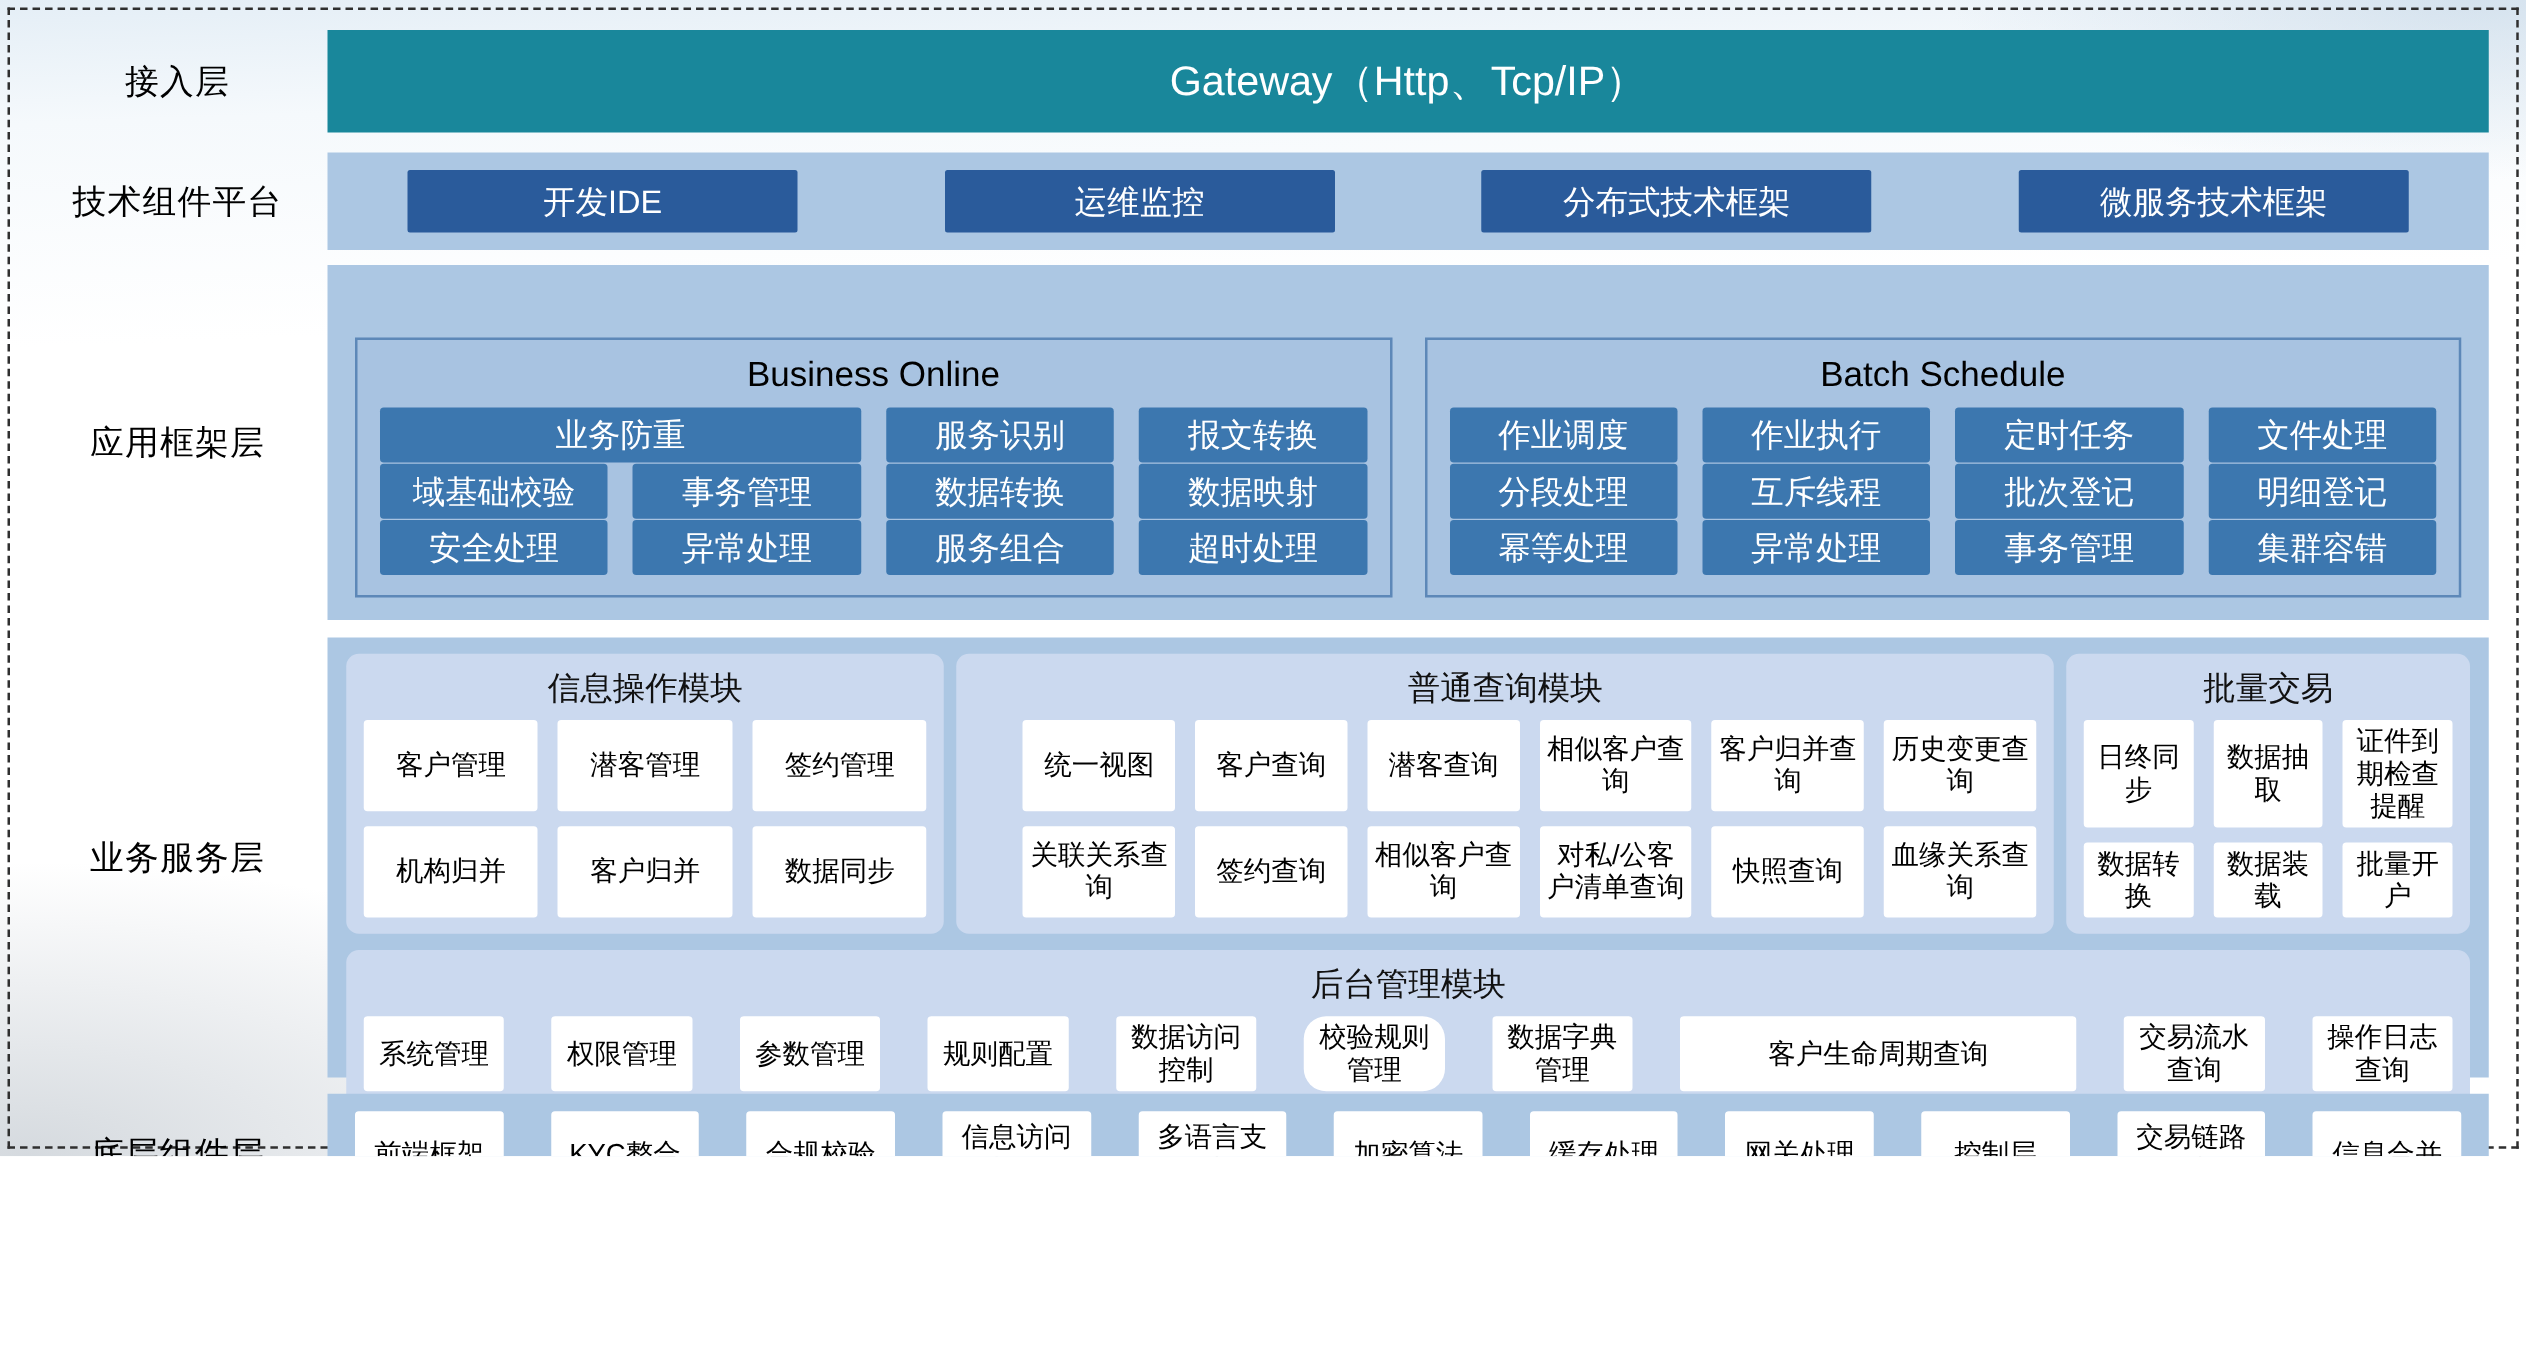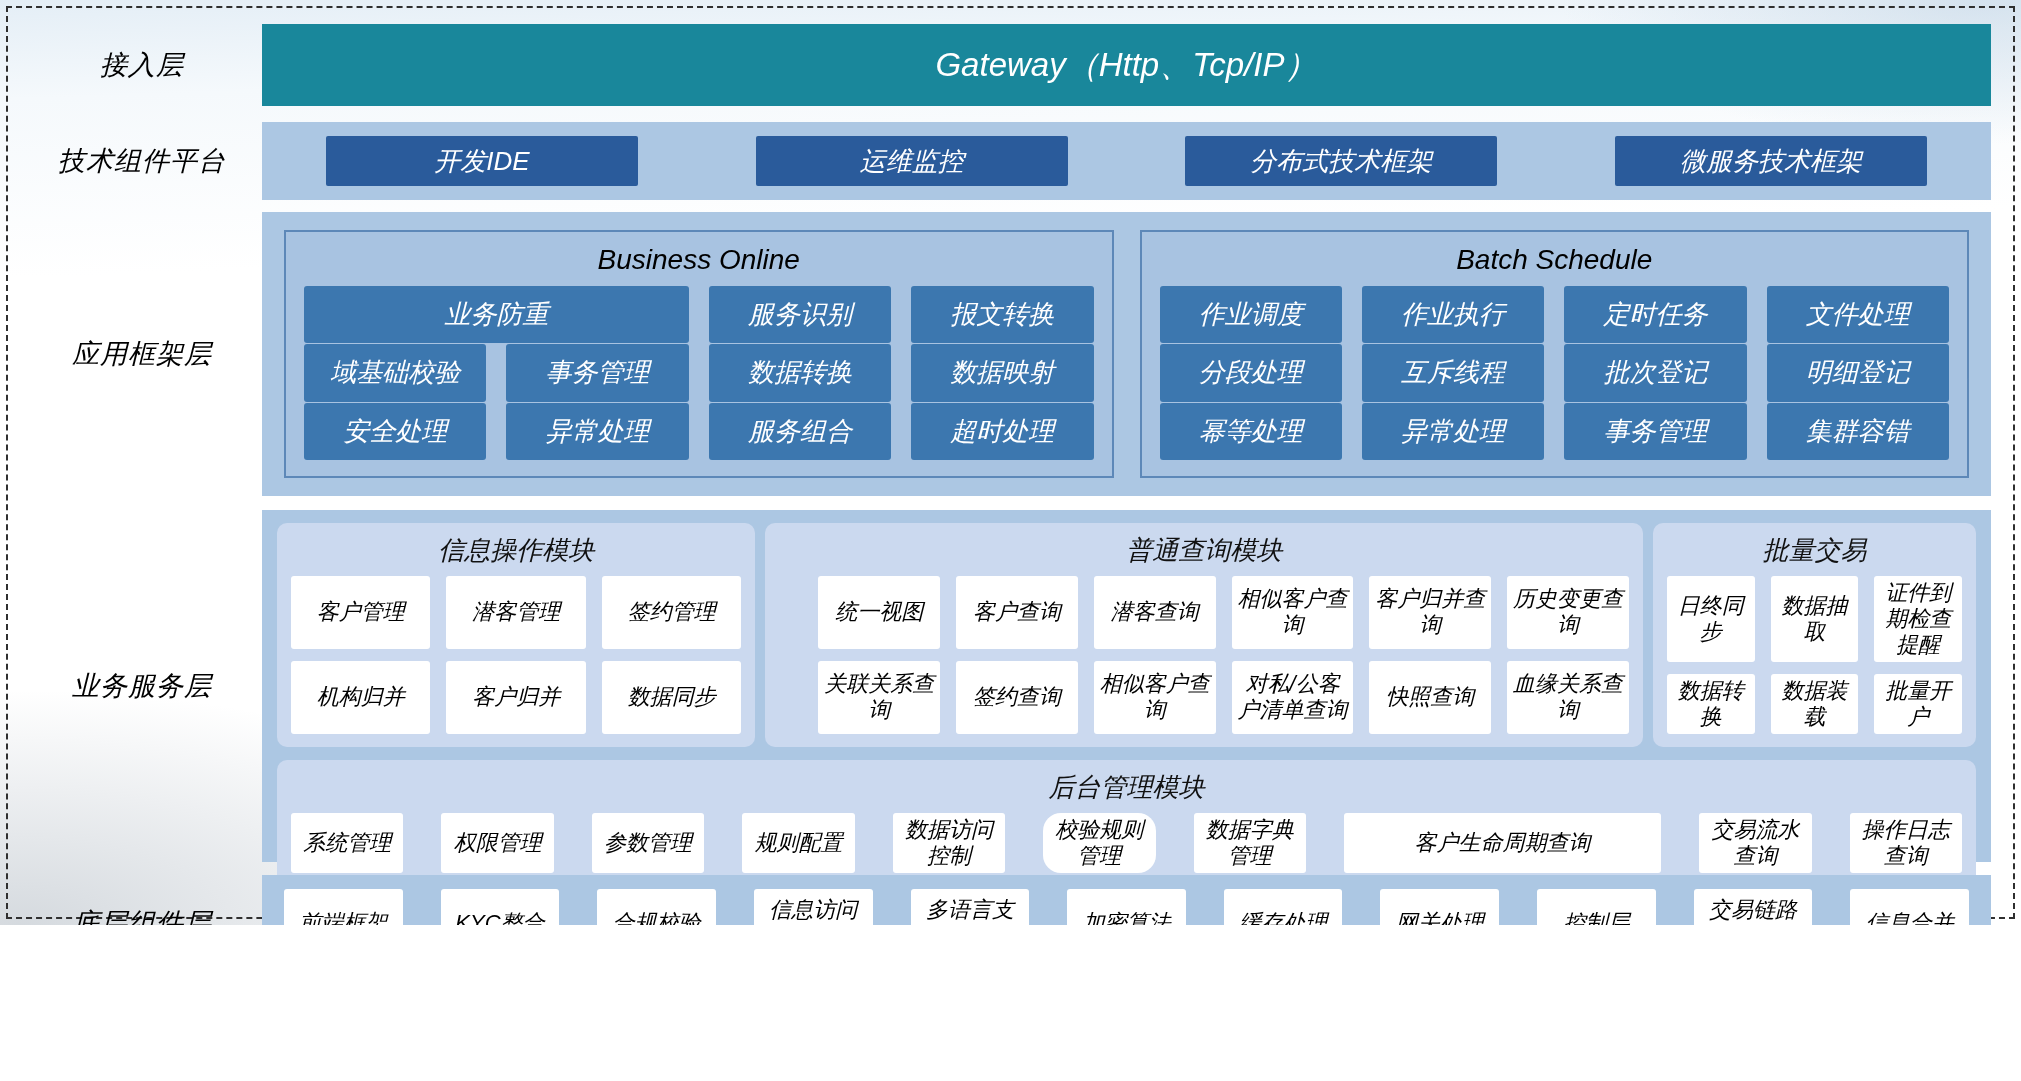--- a/index.html
+++ b/index.html
@@ -4,21 +4,20 @@
 <style>
   * { margin:0; padding:0; box-sizing:border-box; }
   html,body { background:#ffffff; }
   .page {
     width:2021px; height:925px; position:relative; overflow:hidden;
     font-family:"Liberation Sans","DejaVu Sans",sans-serif; color:#111;
     background:
       radial-gradient(900px 380px at 1% 100%, rgba(150,162,174,0.40), rgba(150,162,174,0) 62%),
       radial-gradient(700px 240px at 98% 0%, rgba(190,210,228,0.55), rgba(190,210,228,0) 60%),
       linear-gradient(178deg, #e4eef6 0%, #f5f9fc 10%, #ffffff 28%);
-    font-style: italic;
   }
   .frame { position:absolute; inset:6px; border:2px dashed #2f2f2f; pointer-events:none; }
   .layout { position:absolute; left:22px; top:24px; right:30px; display:flex; flex-direction:column; }
   .row { display:flex; }
   .layer-label {
     width:240px; display:flex; align-items:center; justify-content:center;
     font-size:27px; color:#000; letter-spacing:1px;
   }
   .row-body { flex:1; display:flex; }
 
@@ -41,21 +40,21 @@
   }
   .tech-btn {
     width:312px; height:50px; background:#2A5B9B; color:#fff;
     display:flex; align-items:center; justify-content:center;
     font-size:26px; border-radius:2px;text-align:center;
   }
 
   .fw-container { flex:1; background:#ACC7E3; padding:18px 22px; display:flex; gap:26px; }
   .fw-panel {
     flex:1; background:#A8C3E1; border:2px solid #5D88B8;
-    padding:6px 18px 16px; display:flex; flex-direction:column;
+    padding:6px 18px 16px; display:flex; flex-direction:column;margin-top:40px;
   }
   .fw-title { text-align:center; font-size:28px; color:#000; padding:6px 0 10px; }
   .fw-grid { flex:1; display:grid; grid-template-columns:repeat(4,1fr); gap:1px 20px; }
   .fw-btn {
     background:#3C77AF; color:#fff; font-size:26px; border-radius:3px;
     display:flex; align-items:center; justify-content:center;
   }
 
   .biz-container {
     flex:1; background:#ACC7E3; padding:13px 15px;

